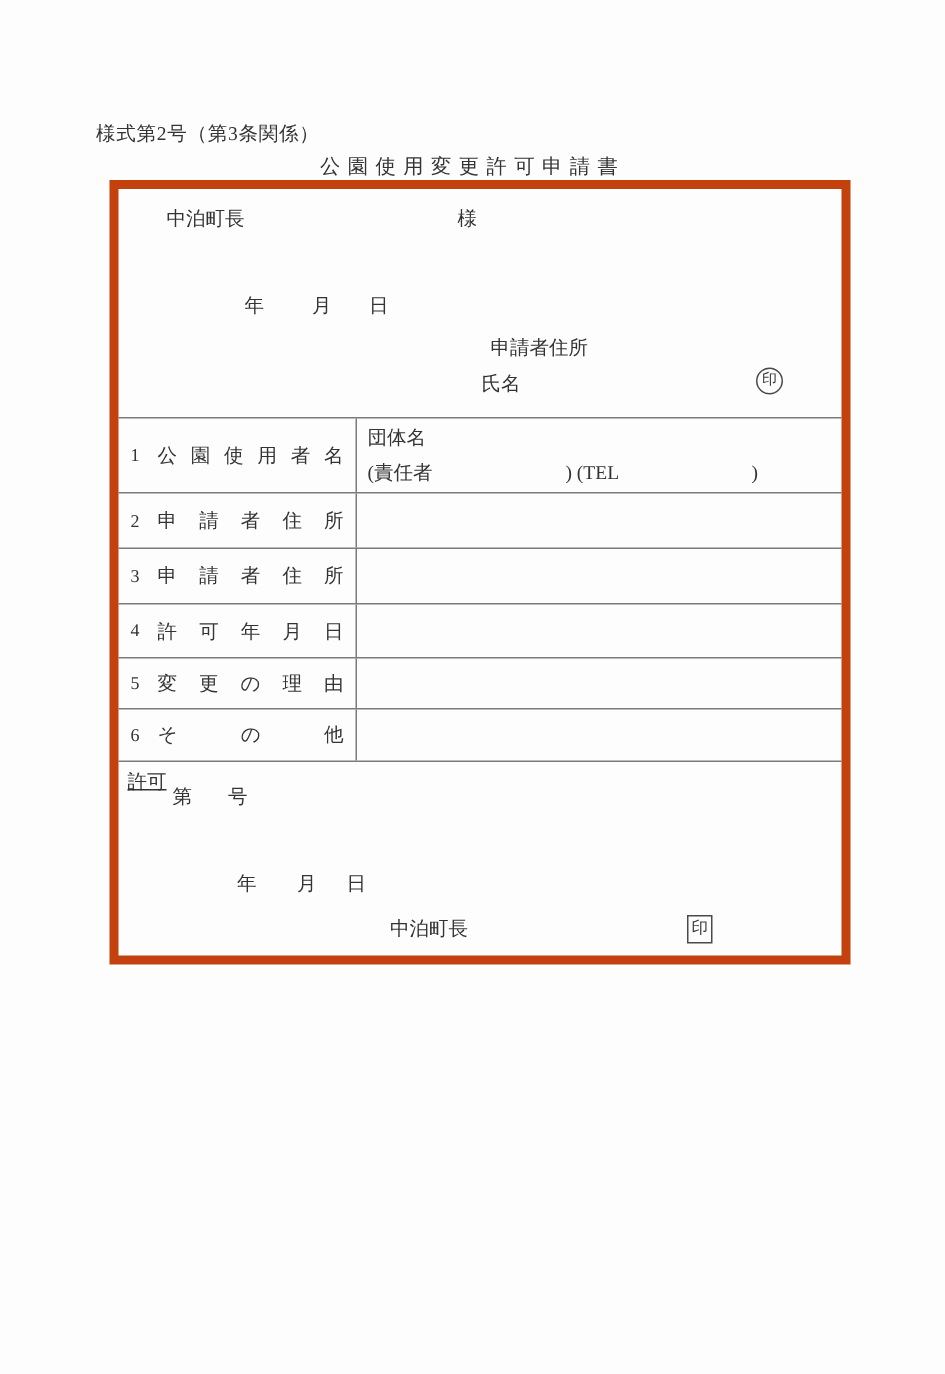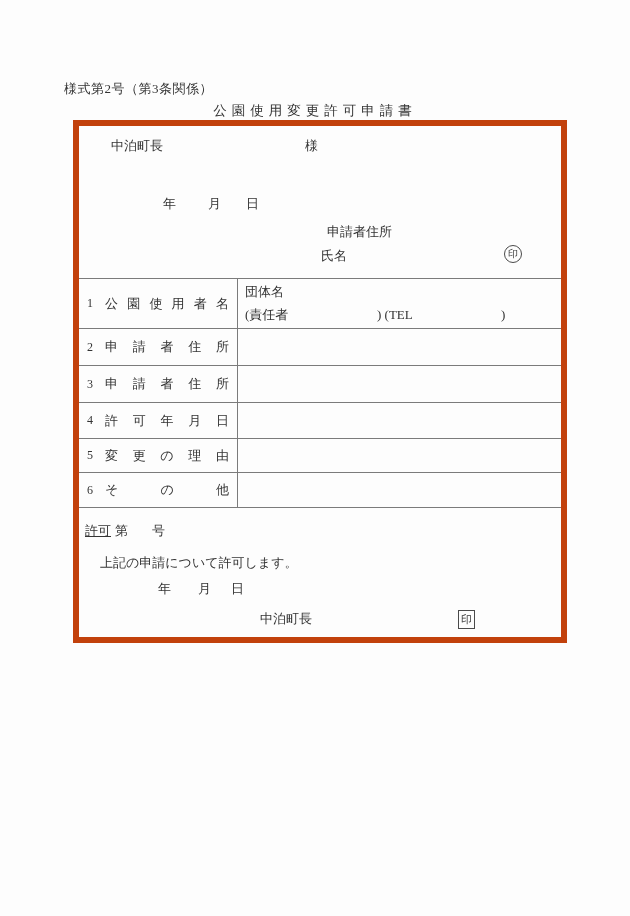--- a/index.html
+++ b/index.html
@@ -89,21 +89,21 @@
   .org-label   { left: 7px;   top: 5px;  }
   .resp-open   { left: 7px;   top: 28px; }
   .resp-close  { left: 139px; top: 28px; }
   .tel-close   { left: 263px; top: 28px; }
 
   
   .approval {
     left: 0; right: 0; top: 381px; bottom: 0;
     border-top: 1px solid #7b7b7b;
   }
-  .permit-label  { left: 6px;   top: 15px; text-decoration: underline; }
+  .permit-label  { left: 6px;   top: 5px; text-decoration: underline; }
   .permit-dai    { left: 36px;  top: 15px; }
   .permit-go     { left: 73px;  top: 15px; }
   .apv-statement { left: 21px;  top: 47px; }
   .apv-year      { left: 79px;  top: 73px; }
   .apv-month     { left: 119px; top: 73px; }
   .apv-day       { left: 152px; top: 73px; }
   .mayor-label   { left: 181px; top: 103px; }
   .seal-square {
     left: 379px; top: 102px;
     width: 15px; height: 17px;
@@ -182,21 +182,20 @@
       <span class="row-num">6</span>
       <span class="row-label">その他</span>
     </div>
     <div class="tcell-content"></div>
   </div>
 
   <div class="abs approval">
     <span class="abs fs13 permit-label">許可</span>
     <span class="abs fs13 permit-dai">第</span>
     <span class="abs fs13 permit-go">号</span>
-    <div class="abs fs13 apv-statement">上記の申請について許可します。</div>
     <span class="abs fs13 apv-year">年</span>
     <span class="abs fs13 apv-month">月</span>
     <span class="abs fs13 apv-day">日</span>
     <span class="abs fs13 mayor-label">中泊町長</span>
     <span class="abs seal-square">印</span>
   </div>
 
 </div>
 
 </body></html>

